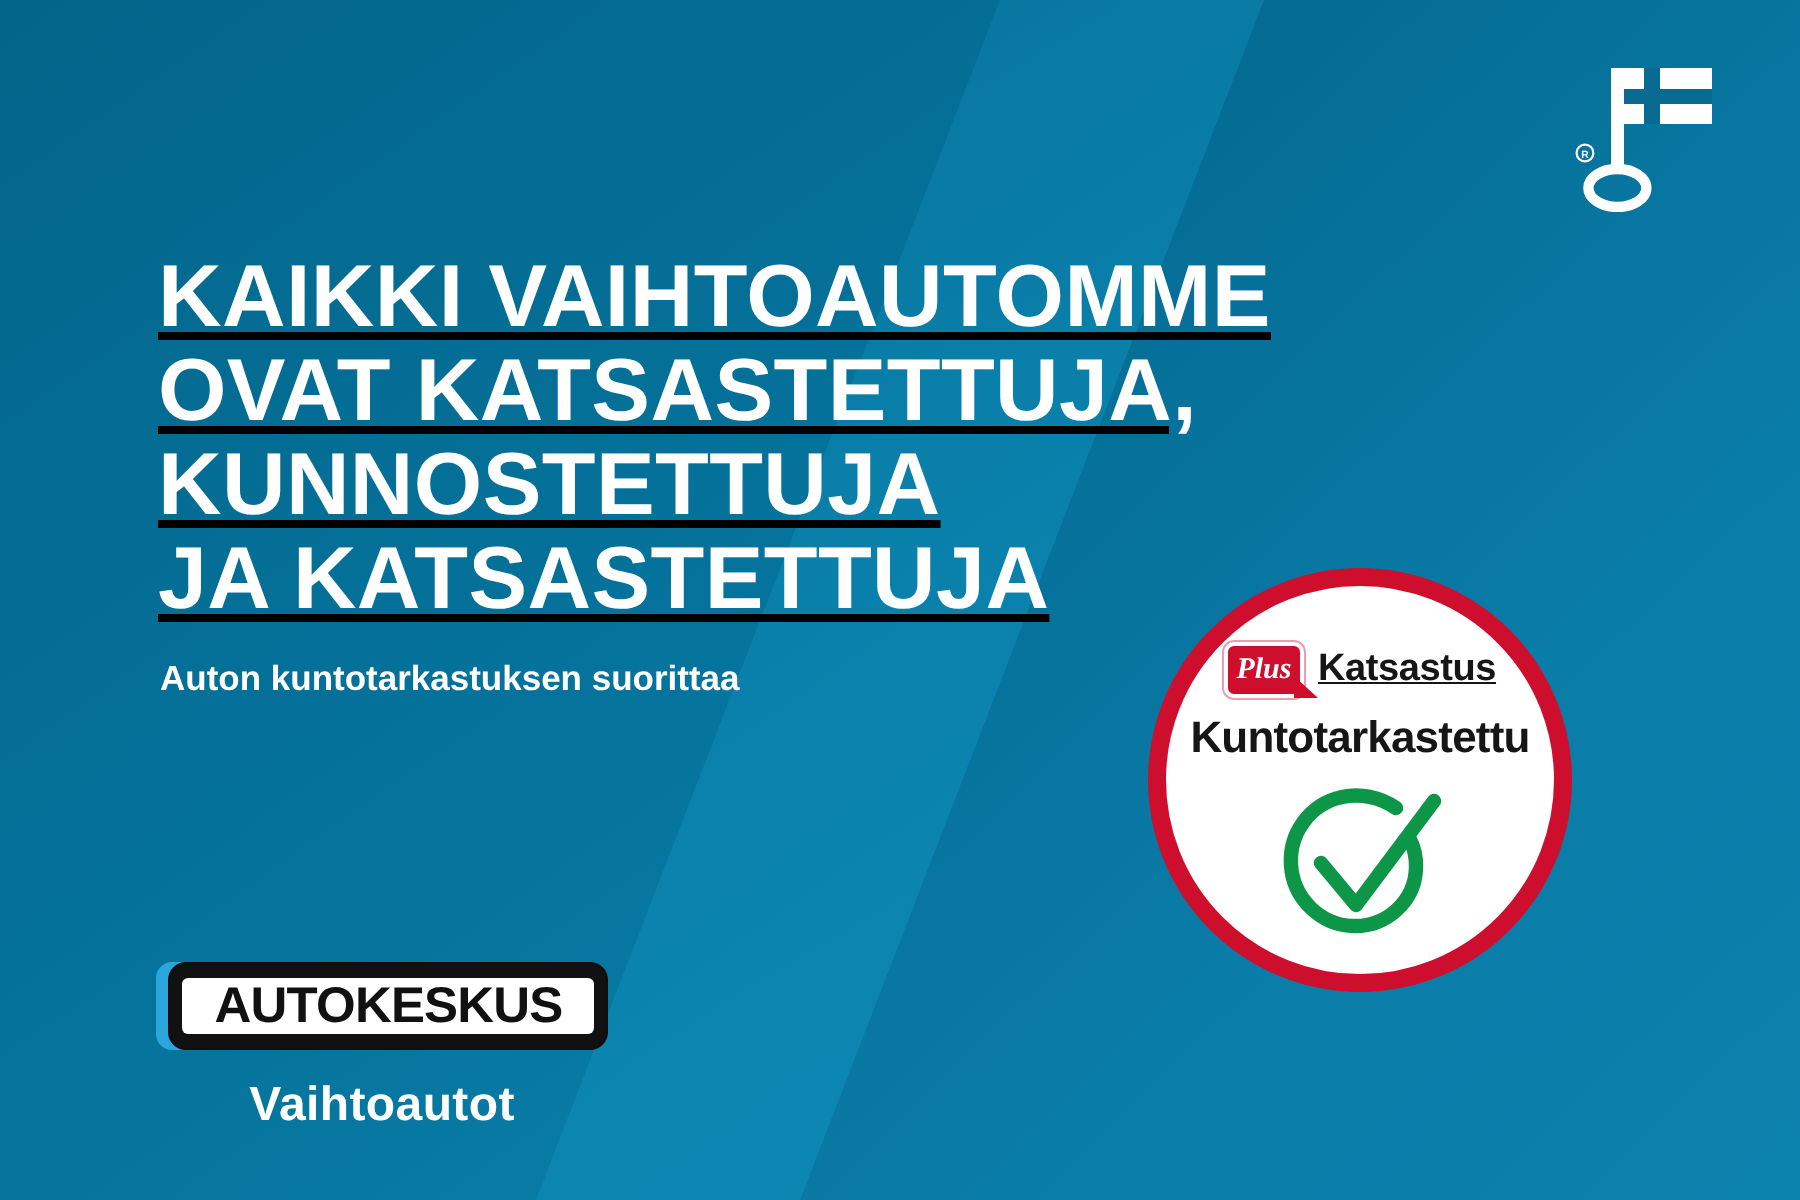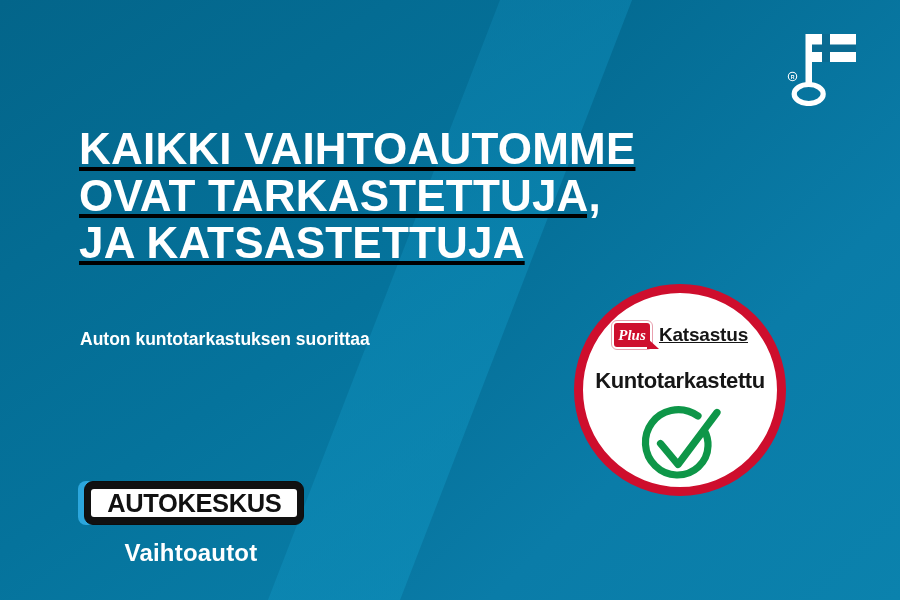--- a/index.html
+++ b/index.html
@@ -152,21 +152,21 @@
     border-top:11px solid transparent;
   }
   #badge-brand-text {
     color:#161616;
     font-size:19px;
     font-weight:bold;
     letter-spacing:-0.2px;
     text-decoration:underline;
   }
   #badge-claim {
-    margin-top:19px;
+    margin-top:7px;
     color:#161616;
     font-size:22px;
     font-weight:bold;
     letter-spacing:-0.4px;
   }
   #badge-check {
     margin-top:9px;
     width:92px; height:82px;
   }
   #badge-check svg { display:block; width:92px; height:82px; }
@@ -210,21 +210,22 @@
 
       <g>
         <circle cx="6.5" cy="50.5" r="4.2" fill="none" stroke="#ffffff" stroke-width="1.1"></circle>
         <text x="6.5" y="53.2" text-anchor="middle" fill="#ffffff" font-family="Liberation Sans, sans-serif" font-size="5.2" font-weight="bold">R</text>
       </g>
     </svg>
   </div>
 
   <div id="headline">
     <span class="hl-line">KAIKKI VAIHTOAUTOMME</span>
-    <span class="hl-line">OVAT TARKASTETTUJA,</span>
+    <span class="hl-line">OVAT KATSASTETTUJA,</span>
+    <span class="hl-line">KUNNOSTETTUJA</span>
     <span class="hl-line">JA KATSASTETTUJA</span>
   </div>
 
   <div id="subcopy">
     <span class="sub-line">Auton kuntotarkastuksen suorittaa</span>
   </div>
 
   <div id="brand">
     <div class="plate">
       <div class="plate-tab"></div>

